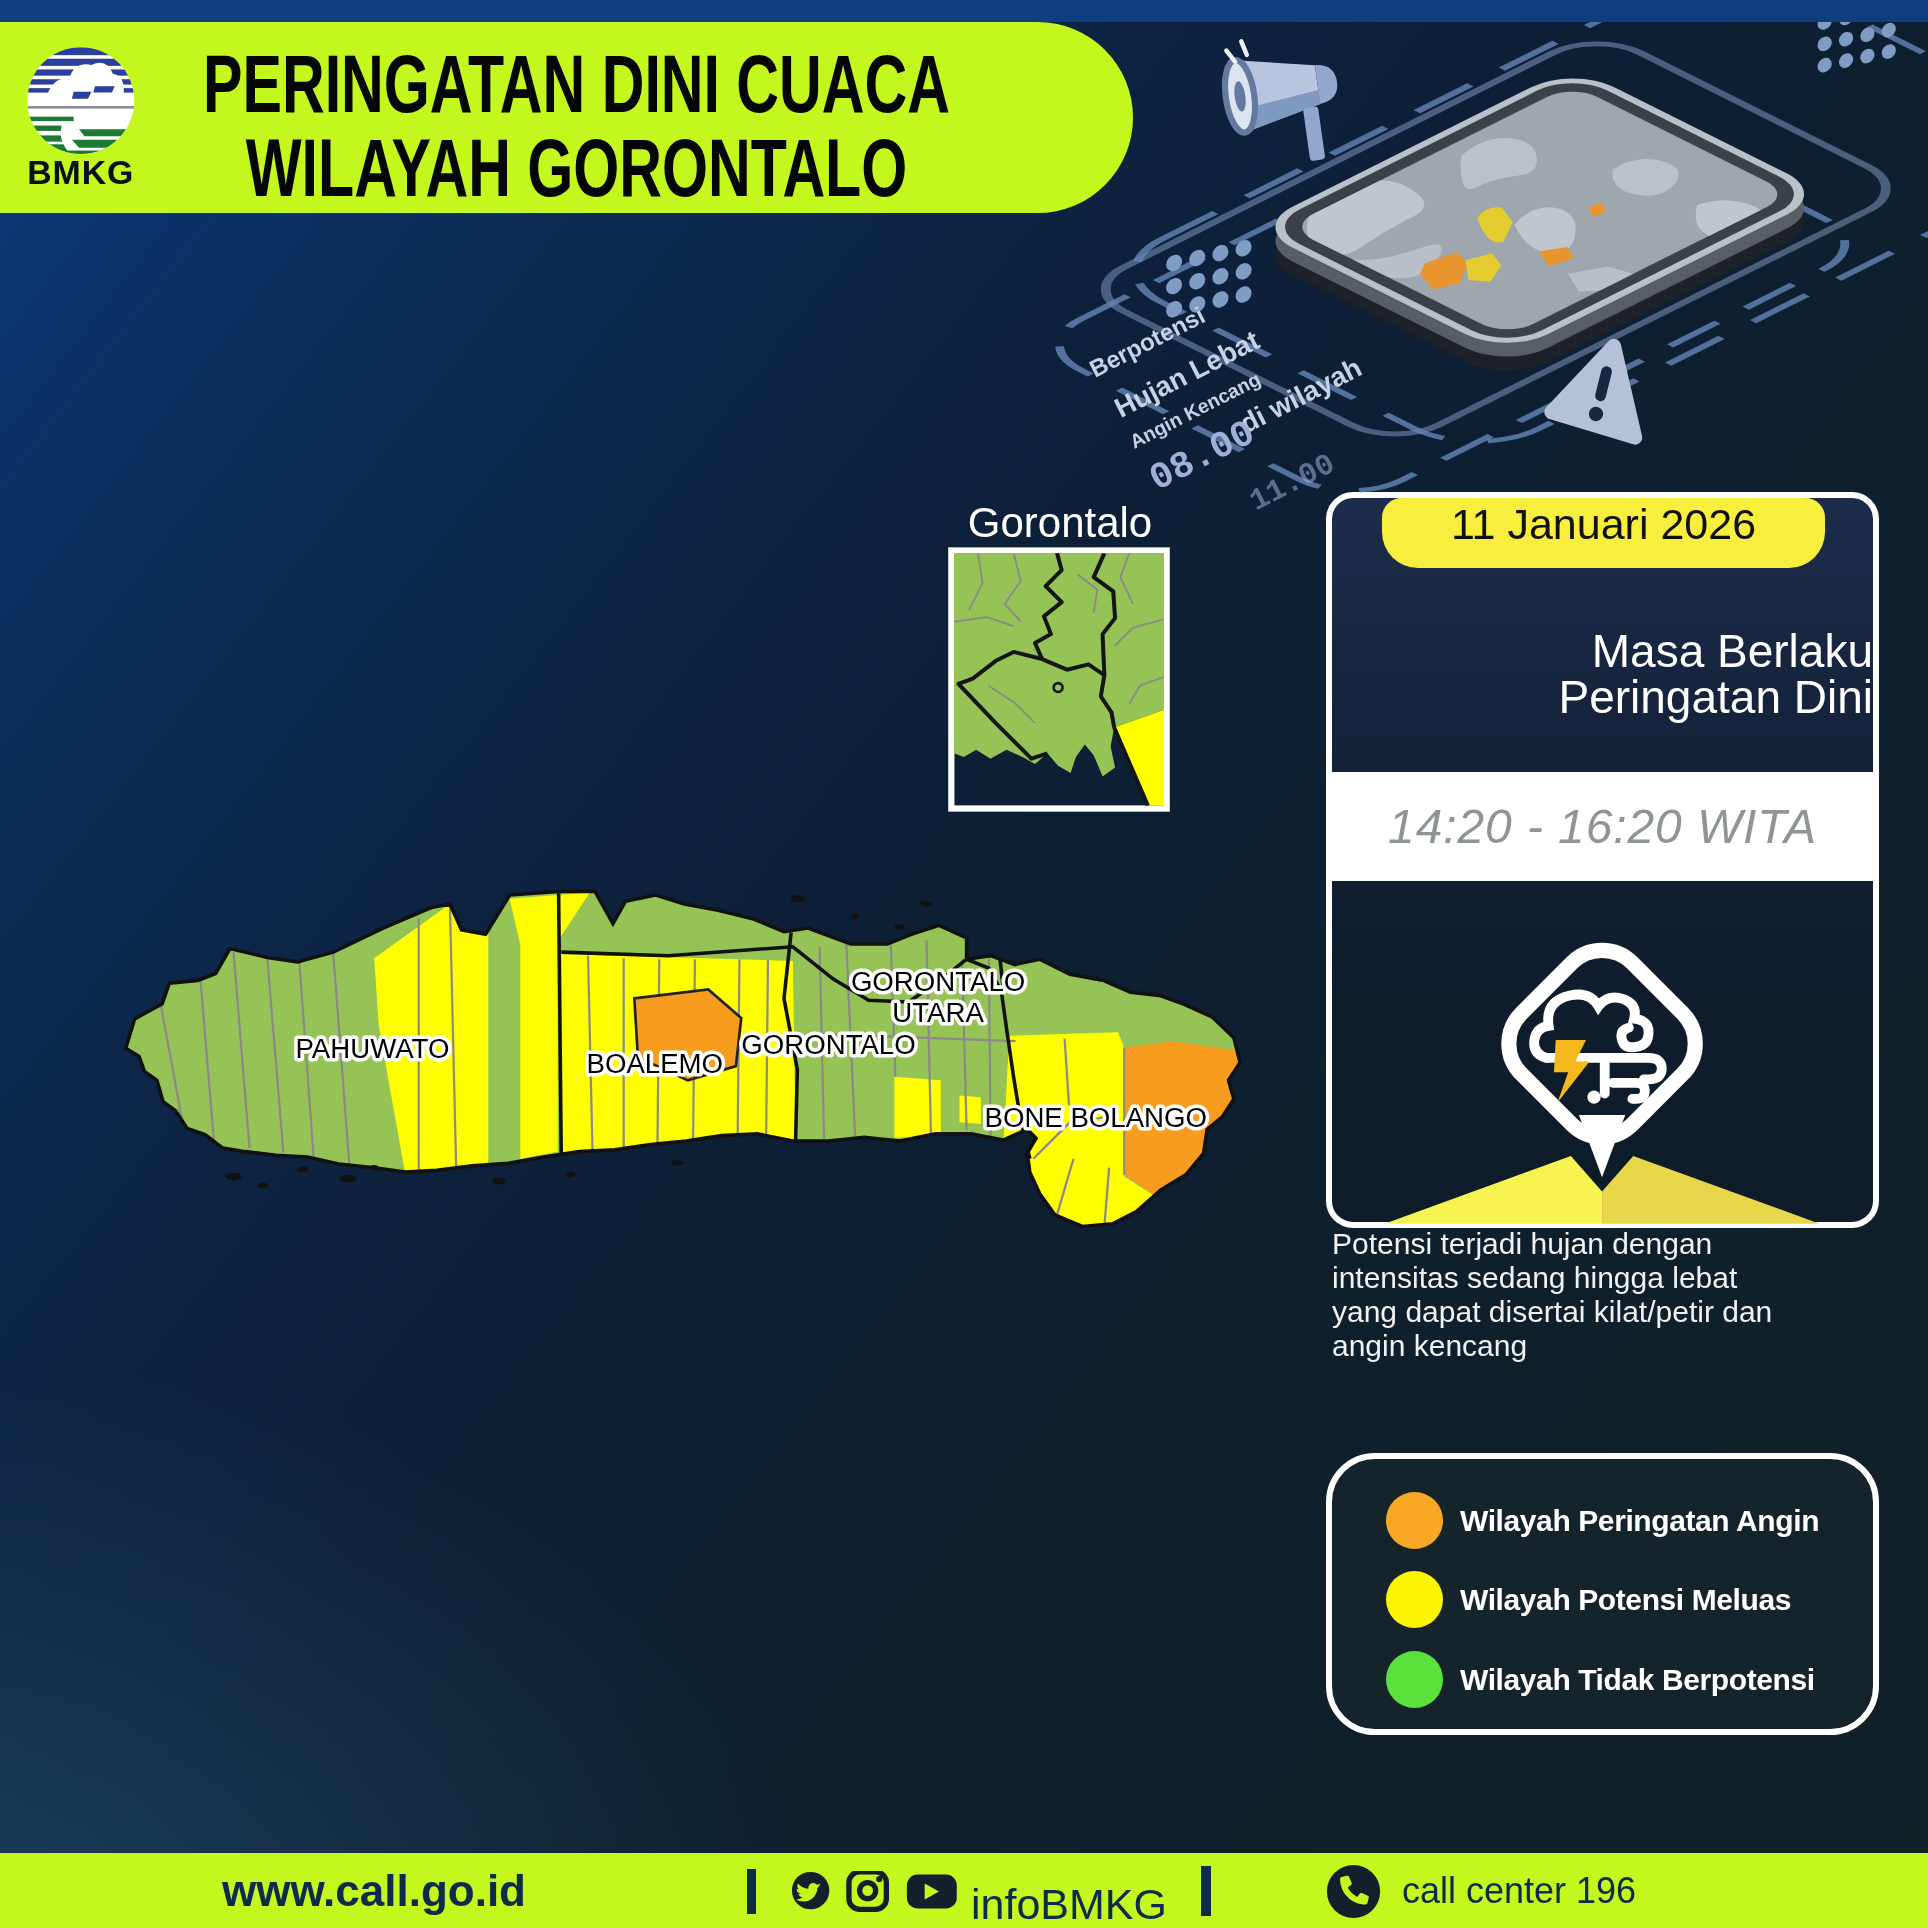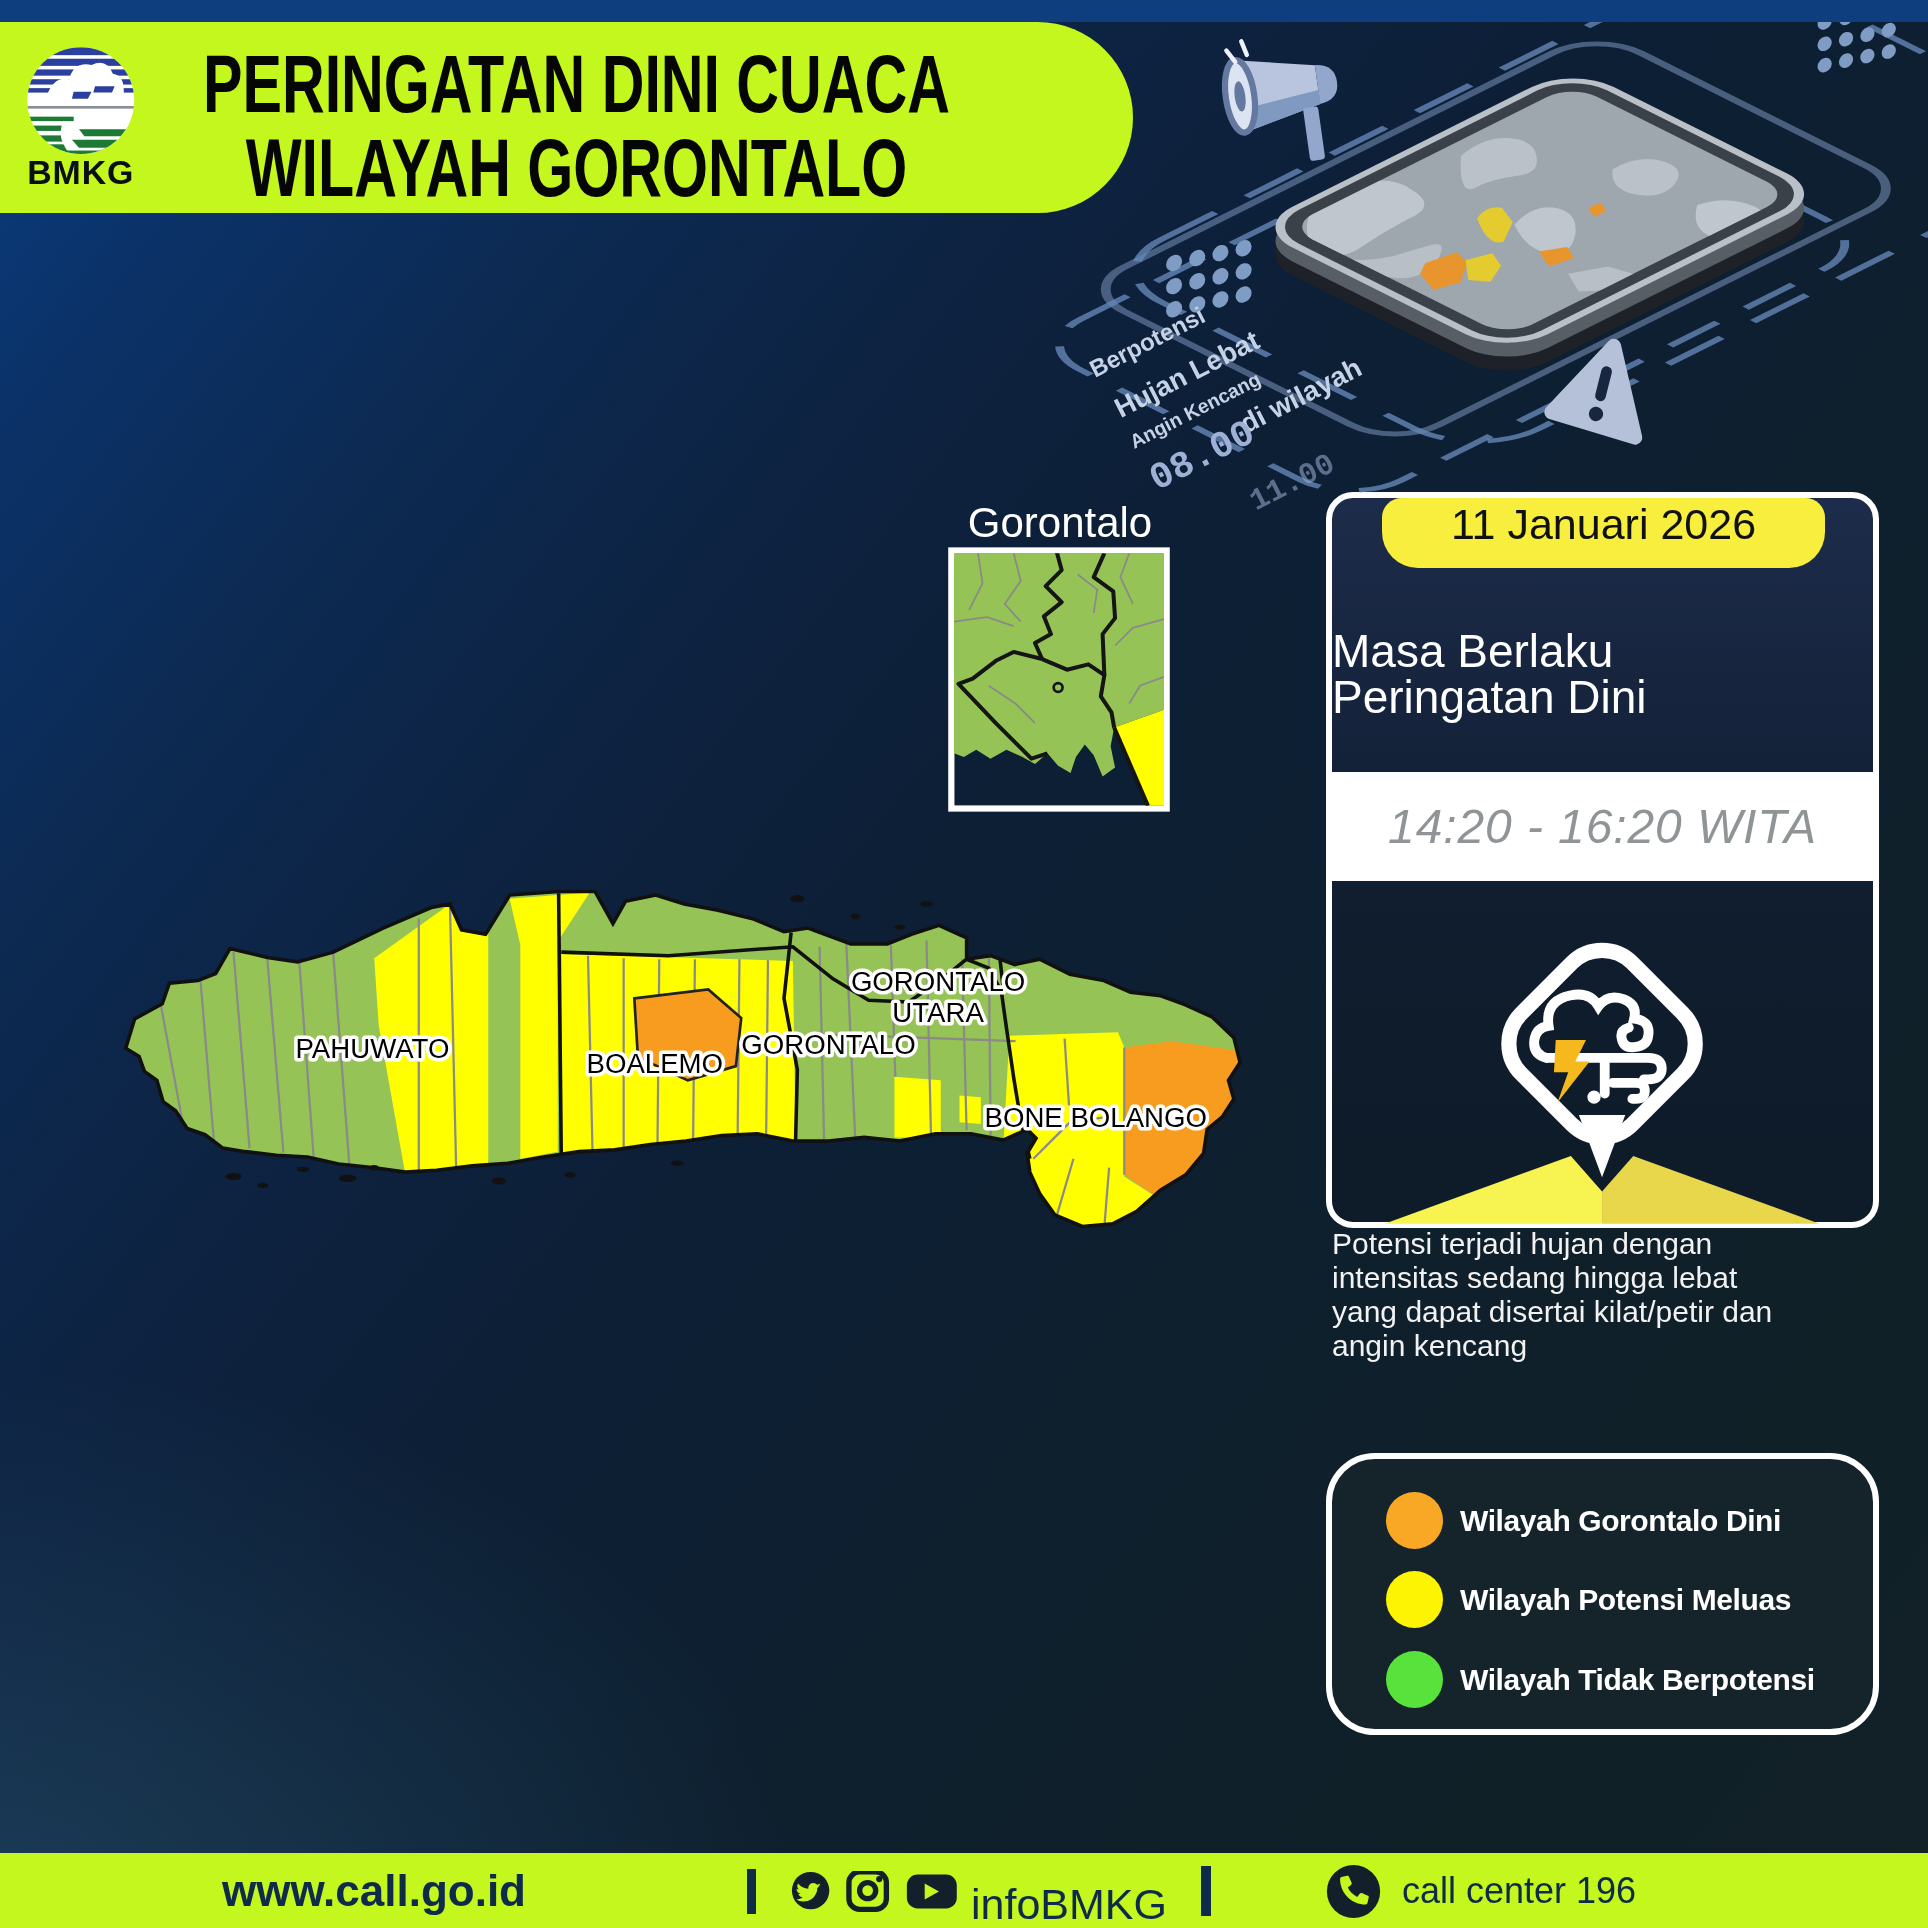--- a/index.html
+++ b/index.html
@@ -278,21 +278,21 @@
     <text x="1053" y="1147">UTARA</text>
     <text x="1230" y="1264">BONE BOLANGO</text>
   </g>
 </svg>
 
 <div class="abs" style="left:1326px;top:492px;width:553px;height:736px;box-sizing:border-box;border:6.2px solid #ffffff;border-radius:27px;background:linear-gradient(180deg,#1d2c4a 0%,#15233c 30%,#0f1d2e 60%,#0e1b28 100%);">
 
   <div class="abs" style="left:50px;top:0px;width:443px;height:70px;background:#f8ee3d;border-radius:19.6px 19.6px 36px 36px;
     text-align:center;line-height:52px;font-size:43px;color:#111;">11 Januari 2026</div>
 
-  <div class="abs" style="left:0;top:130px;width:100%;text-align:left;color:#ffffff;font-size:46px;line-height:46px;">Masa Berlaku<br>Peringatan Dini</div>
+  <div class="abs" style="left:0;top:130px;width:100%;text-align:right;color:#ffffff;font-size:46px;line-height:46px;">Masa Berlaku<br>Peringatan Dini</div>
 
   <div class="abs" style="left:0;top:274px;width:100%;height:109px;background:#ffffff;text-align:center;line-height:109px;font-size:48px;color:#8f9496;letter-spacing:0.9px;font-style:italic;">14:20 - 16:20 WITA</div>
 
   <svg class="abs" style="left:0;top:428px;" width="541" height="303" viewBox="0 0 607 340">
 
     <polygon points="59,334 268,258 303,258 303,334" fill="#f7f351"></polygon>
     <polygon points="303,258 338,258 547,334 303,334" fill="#e8d74b"></polygon>
     <polygon points="268,258 338,258 303,298" fill="#0e1b28"></polygon>
 
     <g transform="translate(303,132)">
@@ -311,21 +311,21 @@
     </g>
   </svg>
 
   <div class="abs" style="left:0;top:729px;width:100%;text-align:left;color:#f2f2f2;font-size:30px;line-height:34px;">
     Potensi terjadi hujan dengan<br>intensitas sedang hingga lebat<br>yang dapat disertai kilat/petir dan<br>angin kencang
   </div>
 </div>
 
 <div class="abs" style="left:1326px;top:1453px;width:553px;height:282px;box-sizing:border-box;border:6.2px solid #ffffff;border-radius:49px;background:#15232a;color:#fff;">
   <div class="abs" style="left:54px;top:33px;width:57px;height:57px;border-radius:50%;background:#f9a825;"></div>
-  <div class="abs" style="left:128px;top:33px;height:57px;line-height:57px;font-size:30px;font-weight:bold;letter-spacing:-0.4px;">Wilayah Gorontalo Dini</div>
+  <div class="abs" style="left:128px;top:33px;height:57px;line-height:57px;font-size:30px;font-weight:bold;letter-spacing:-0.4px;">Wilayah Peringatan Angin</div>
   <div class="abs" style="left:54px;top:112px;width:57px;height:57px;border-radius:50%;background:#fcf403;"></div>
   <div class="abs" style="left:128px;top:112px;height:57px;line-height:57px;font-size:30px;font-weight:bold;letter-spacing:-0.4px;text-align:center;">Wilayah Potensi Meluas</div>
   <div class="abs" style="left:54px;top:192px;width:57px;height:57px;border-radius:50%;background:#59e23c;"></div>
   <div class="abs" style="left:128px;top:192px;height:57px;line-height:57px;font-size:30px;font-weight:bold;letter-spacing:-0.4px;">Wilayah Tidak Berpotensi</div>
 </div>
 
 <div class="abs" style="left:0;top:1853px;width:1928px;height:76px;background:#c3f71d;color:#0e2b4a;">
   <div class="abs" style="left:178px;top:0;width:392px;text-align:center;line-height:76px;font-size:44px;font-weight:bold;">www.call.go.id</div>
   <div class="abs" style="left:747px;top:16px;width:9px;height:45px;background:#0e2b4a;"></div>
   <svg class="abs" style="left:791px;top:18px;" width="410" height="41" viewBox="0 0 460 46">

